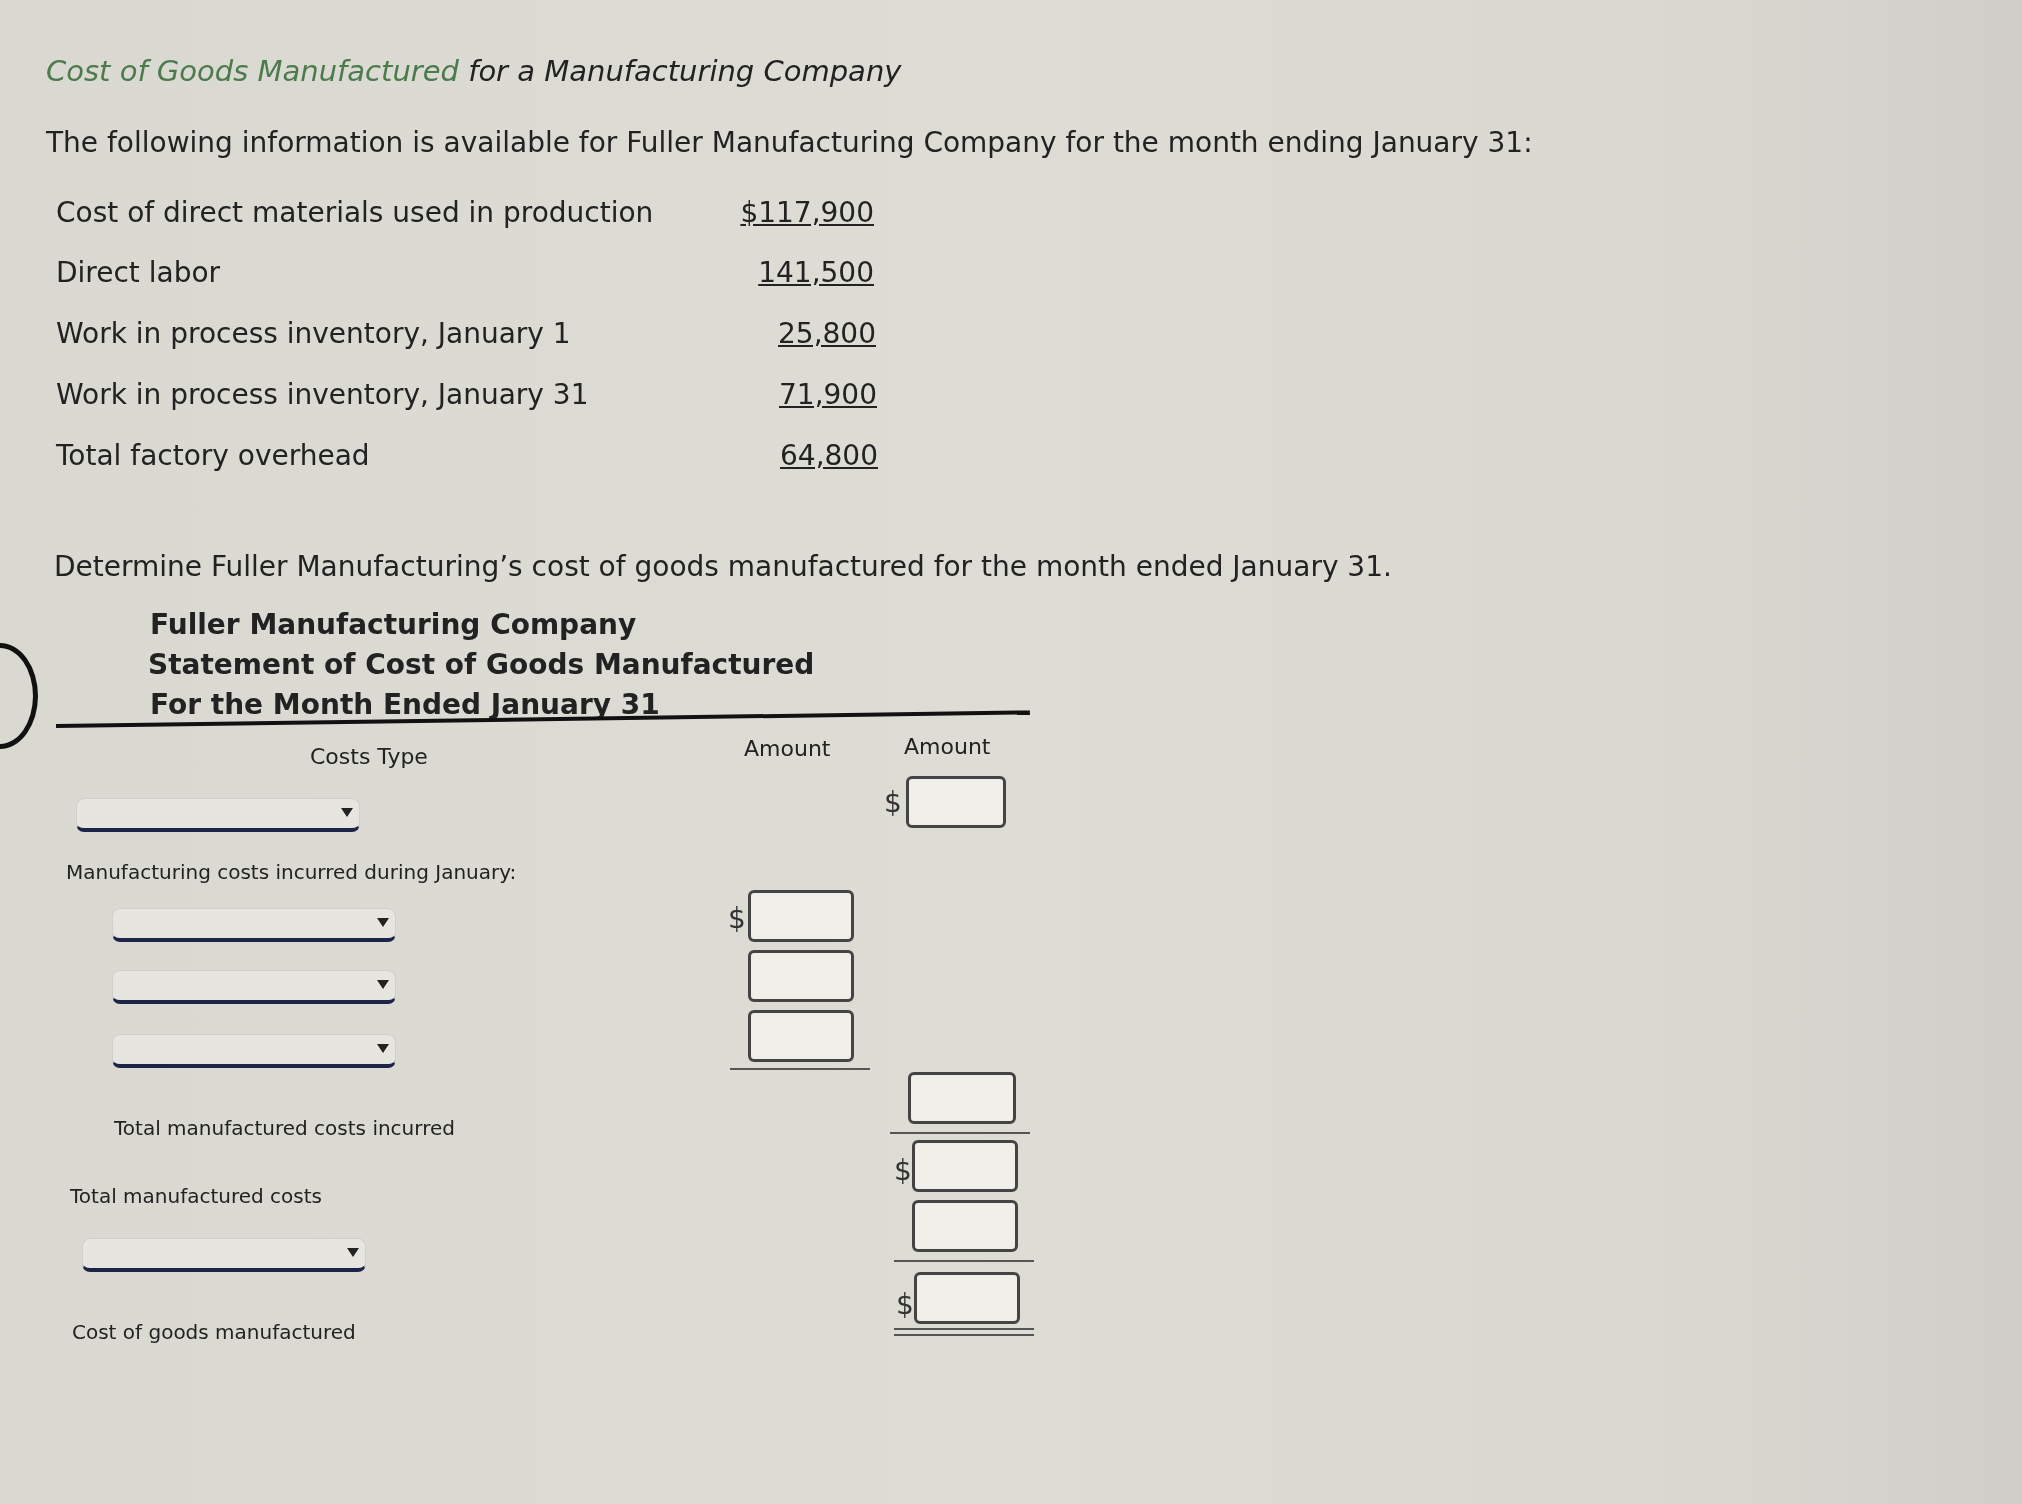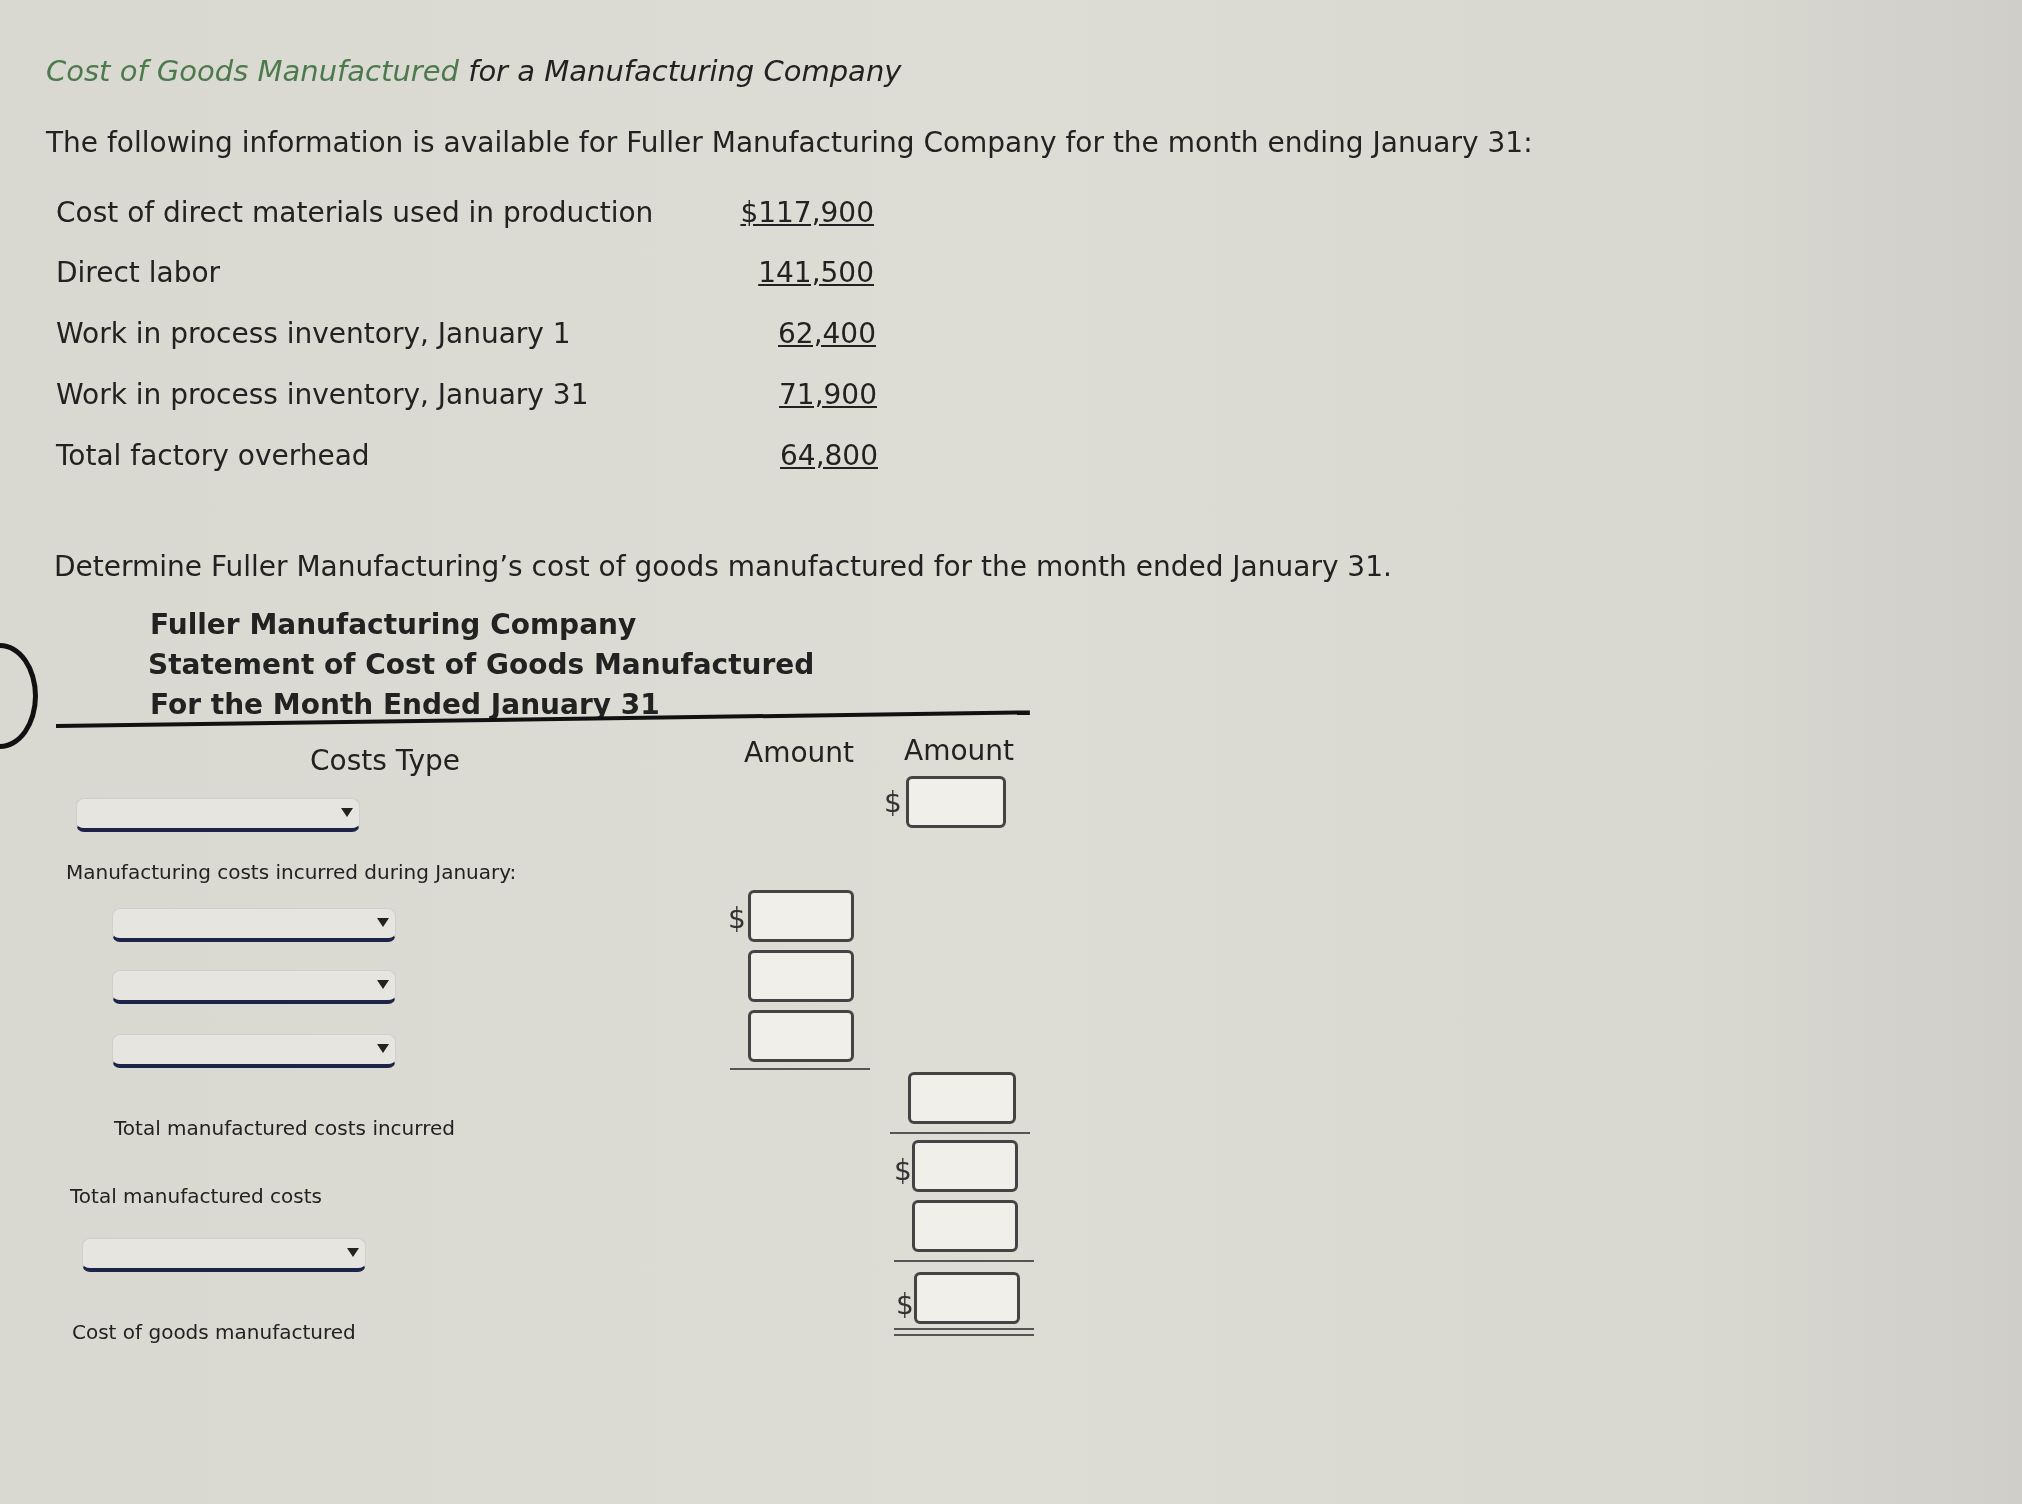--- a/index.html
+++ b/index.html
@@ -12,21 +12,21 @@
   }
   .abs { position: absolute; }
   .title { left: 46px; top: 54px; font-size: 29px; font-style: italic; }
   .title .link { color: #4d7a4d; }
   .intro { left: 46px; top: 126px; font-size: 28px; }
   .info-label { left: 56px; font-size: 28px; }
   .info-value { font-size: 28px; text-align: right; width: 200px; text-decoration: underline; }
   .prompt { left: 54px; top: 550px; font-size: 28px; }
   .hdr { font-size: 28px; font-weight: bold; text-align: left; width: 800px; left: 150px; }
   .rule { background: #111; height: 4px; }
-  .col-h { font-size: 28px; text-align: center; }
+  .col-h { font-size: 22px; text-align: center; }
   .lbl { font-size: 20px; }
   .select {
     height: 34px; border: 1px solid #cfcfcf; border-radius: 8px; background: #e6e5df;
     border-bottom: 4px solid #1d2448; box-sizing: border-box;
   }
   .select .arrow {
     position: absolute; right: 6px; top: 9px; width: 0; height: 0;
     border-left: 6px solid transparent; border-right: 6px solid transparent; border-top: 9px solid #222;
   }
   .inp {
@@ -48,21 +48,21 @@
 <div class="abs title">
   <span class="link">Cost of Goods Manufactured</span><span> for a Manufacturing Company</span>
 </div>
 <div class="abs intro">The following information is available for Fuller Manufacturing Company for the month ending January 31:</div>
 
 <div class="abs info-label" style="top:196px">Cost of direct materials used in production</div>
 <div class="abs info-value" style="left:674px;top:196px">$117,900</div>
 <div class="abs info-label" style="top:256px">Direct labor</div>
 <div class="abs info-value" style="left:674px;top:256px">141,500</div>
 <div class="abs info-label" style="top:317px">Work in process inventory, January 1</div>
-<div class="abs info-value" style="left:676px;top:317px">62,400</div>
+<div class="abs info-value" style="left:676px;top:317px">25,800</div>
 <div class="abs info-label" style="top:378px">Work in process inventory, January 31</div>
 <div class="abs info-value" style="left:677px;top:378px">71,900</div>
 <div class="abs info-label" style="top:439px">Total factory overhead</div>
 <div class="abs info-value" style="left:678px;top:439px">64,800</div>
 
 <div class="abs prompt">Determine Fuller Manufacturing’s cost of goods manufactured for the month ended January 31.</div>
 
 <div class="abs hdr" style="top:608px">Fuller Manufacturing Company</div>
 <div class="abs hdr" style="top:648px;left:148px">Statement of Cost of Goods Manufactured</div>
 <div class="abs hdr" style="top:688px;left:150px">For the Month Ended January 31</div>

